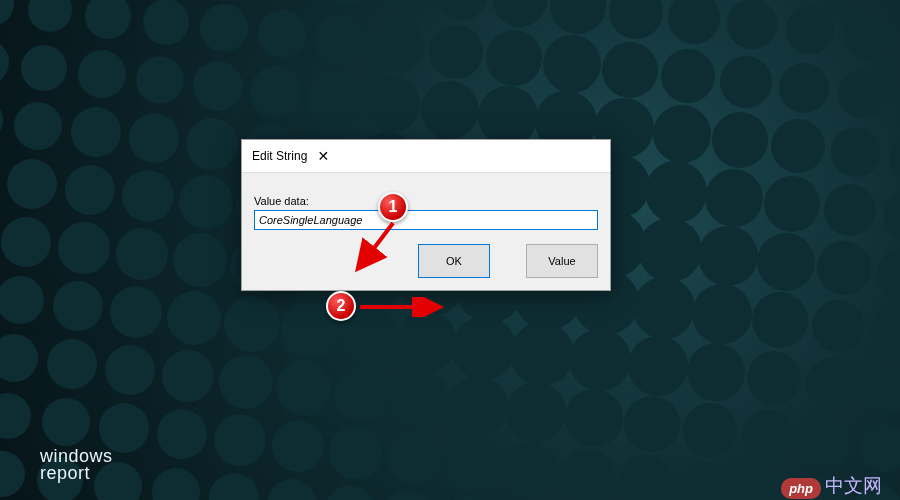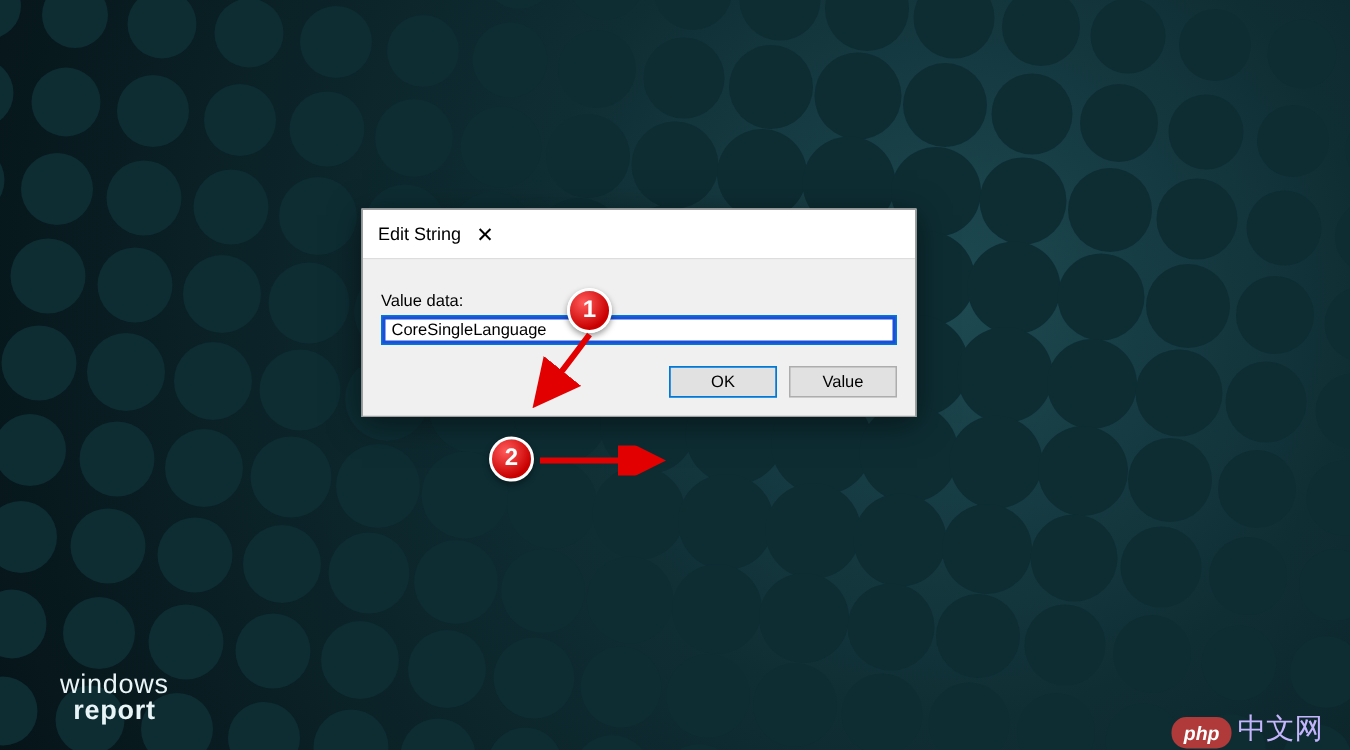--- a/index.html
+++ b/index.html
@@ -43,37 +43,39 @@
   .field-label { font-size: 11px; margin-bottom: 3px; margin-top: 2px; }
   .field-input {
     width: 100%; height: 20px;
     border: 1px solid #7a7a7a;
     background: #fff;
     font-size: 11px;
     padding: 2px 4px;
     font-family: inherit;
   }
   .field-input.focused {
-    border: 3px solid #1d4ed8;
+    border: 1px solid #1d4ed8;
     outline: 1px solid #0078d7;
     outline-offset: -1px;
+    font-style: italic;
   }
   .gap { height: 10px; }
 
   .buttons {
     display: flex; justify-content: flex-end; gap: 8px;
     padding-top: 14px;
   }
   .btn {
-    width: 72px; height: 21px;
+    width: 72px; height: 34px;
     border: 1px solid #adadad;
     background: #e1e1e1;
     font-size: 11px;
     font-family: inherit;
     cursor: default;
+    margin-left: 28px;
   }
   .btn.default {
     border: 1px solid #0078d7;
     outline: 1px solid #0078d7;
     outline-offset: -1px;
   }
 
   
   .badge {
     position: absolute;
@@ -92,21 +94,21 @@
     pointer-events: none;
   }
 
   
   .wm-left {
     position: absolute; left: 40px; bottom: 18px;
     color: #e8f4f6; font-size: 18px; line-height: 0.95;
     font-family: "Segoe UI", sans-serif; font-weight: 300;
     letter-spacing: 0.5px;
   }
-  .wm-left .l2 { font-weight: 700; text-align: center; }
+  .wm-left .l2 { font-weight: 400; }
   .wm-right {
     position: absolute; right: 18px; bottom: 1px;
     display: flex; align-items: flex-end; gap: 4px;
   }
   .wm-right .pill {
     background: #b03a3a;
     color: #fff;
     font-weight: bold; font-style: italic;
     font-size: 13px;
     padding: 3px 8px;

